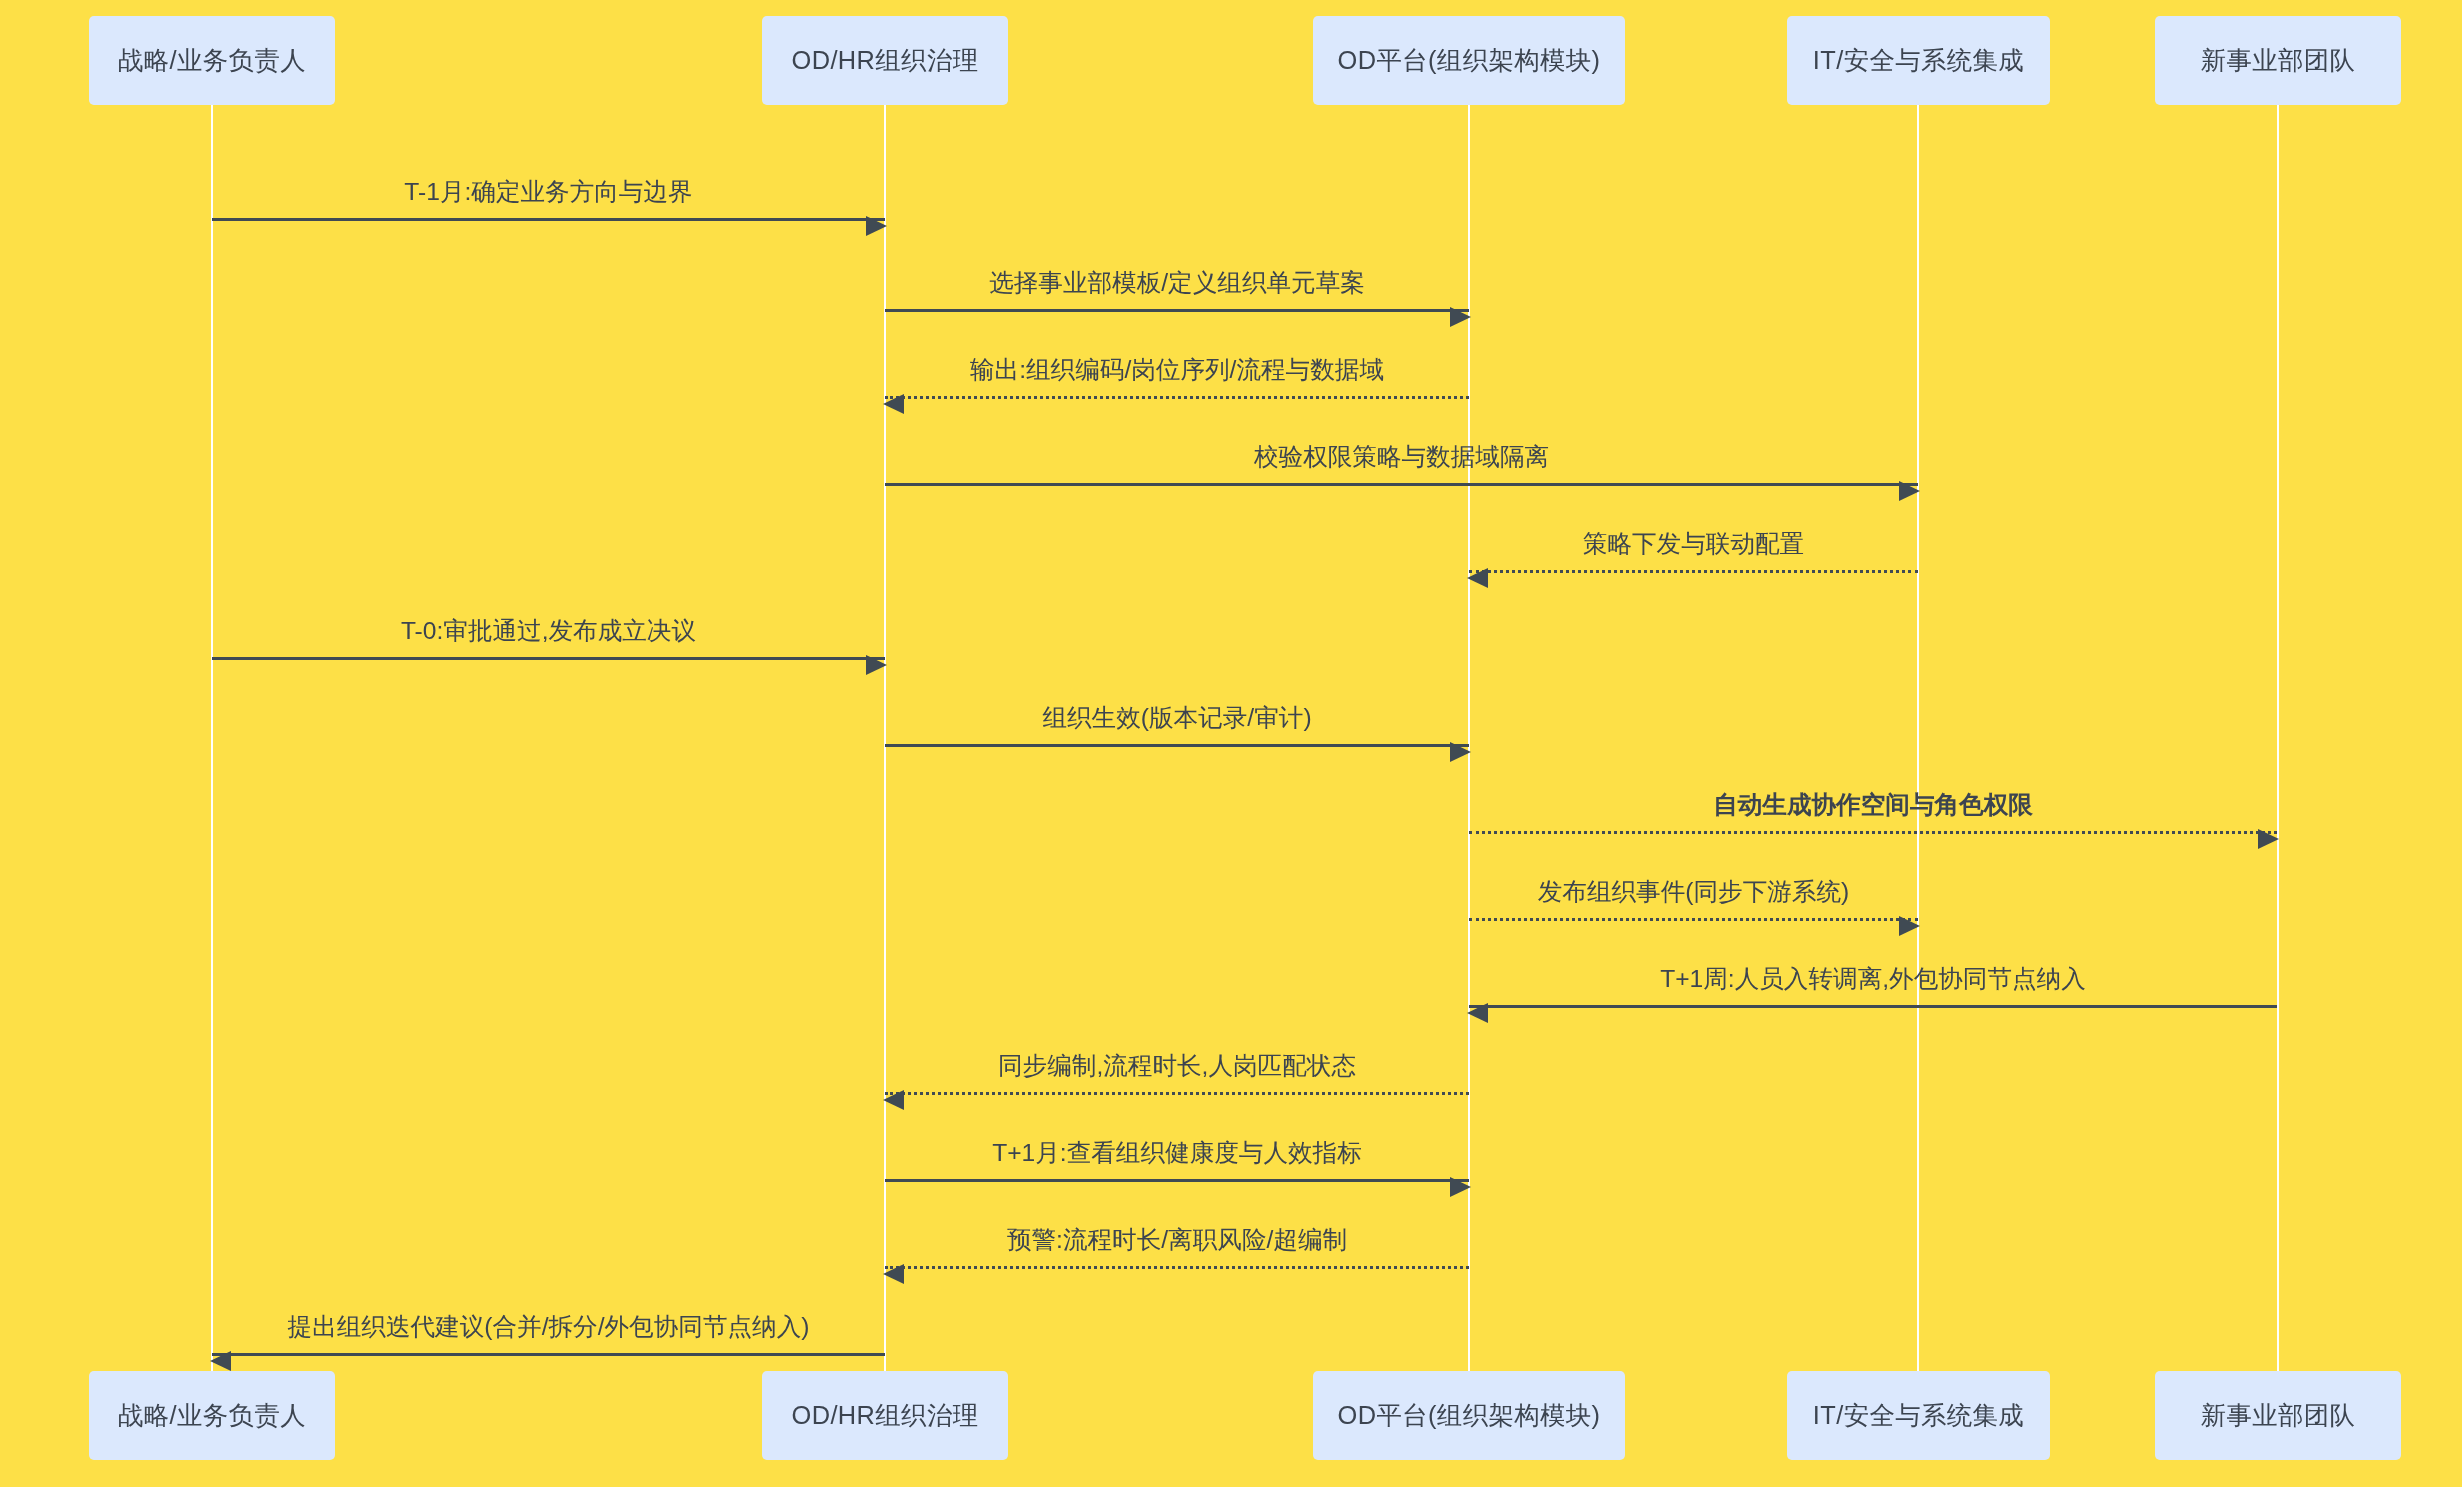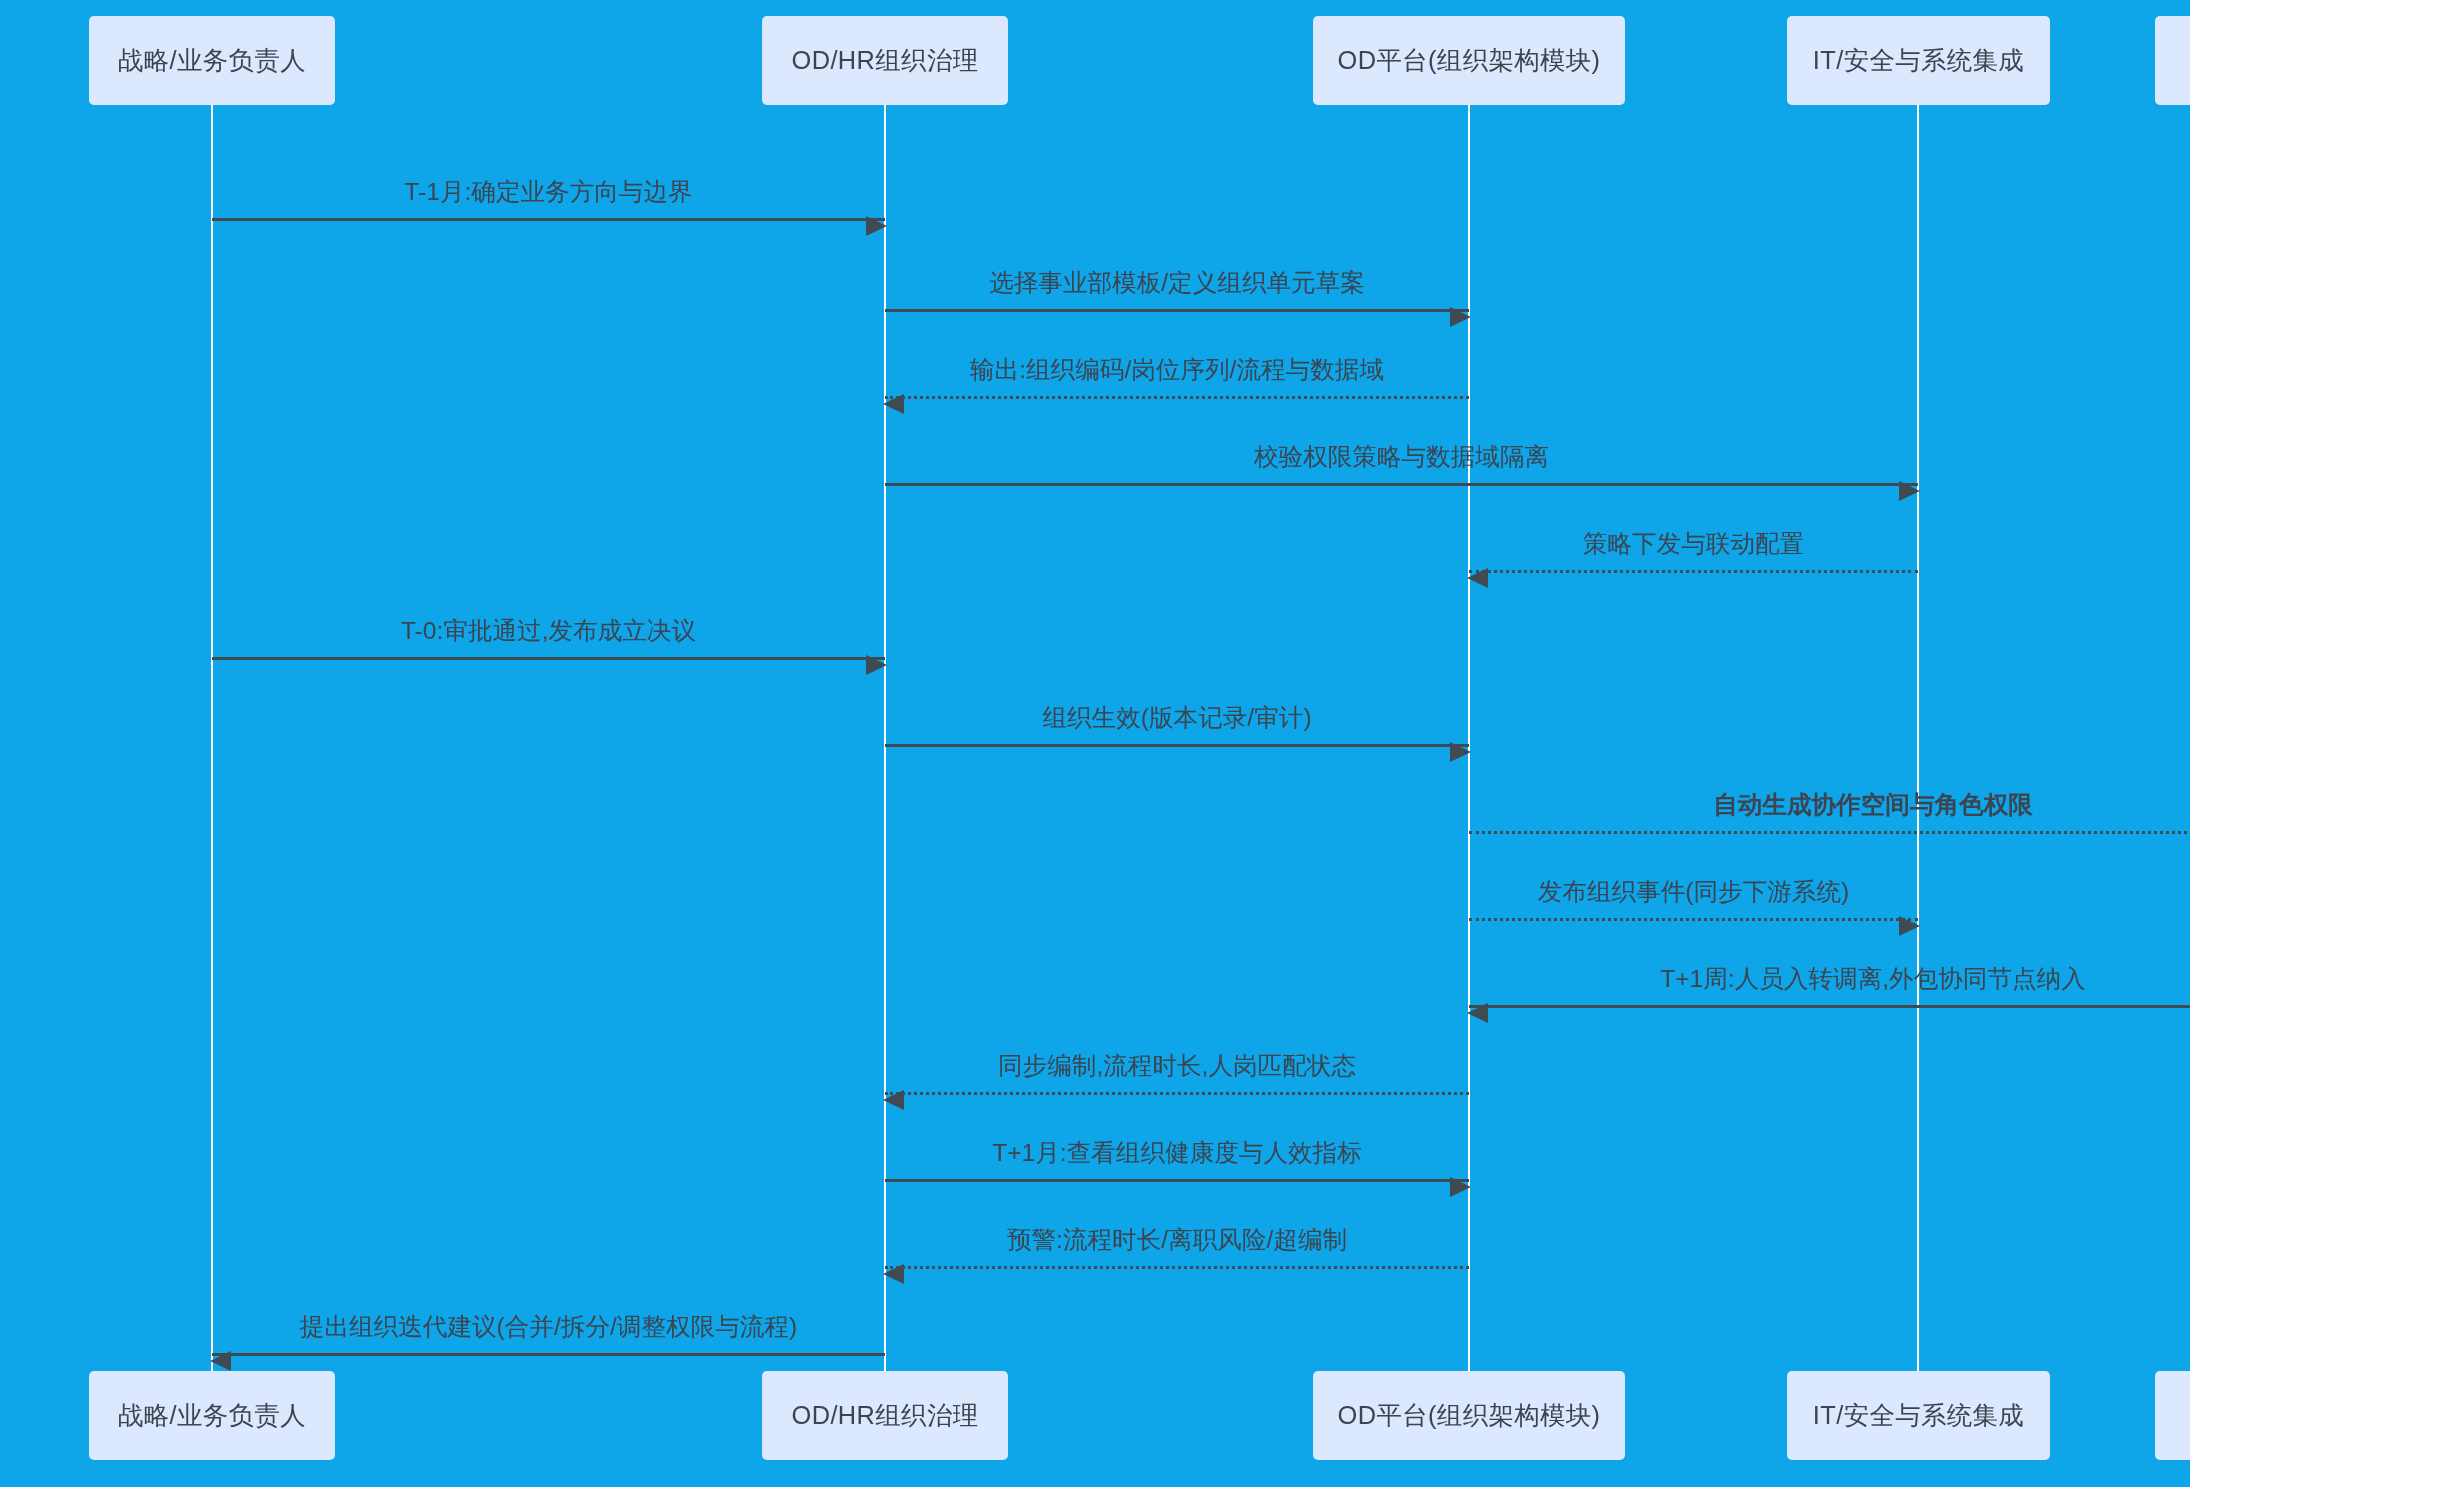--- a/index.html
+++ b/index.html
@@ -7,23 +7,23 @@
     margin: 0;
     padding: 0;
     background: #ffffff;
   }
   body {
     font-family: "Liberation Sans", "DejaVu Sans", sans-serif;
     -webkit-font-smoothing: antialiased;
   }
   #diagram {
     position: relative;
-    width: 2190px;
+    width: 2462px;
     height: 1487px;
-    background: #0ea5e9;
+    background: #fde047;
     overflow: hidden;
   }
   
   .participant {
     position: absolute;
     box-sizing: border-box;
     background: #dbe8fd;
     border-radius: 4.9px;
     display: flex;
     align-items: center;
@@ -184,21 +184,21 @@
         <div class="msg-label">T+1月:查看组织健康度与人效指标</div>
         <div class="msg-line"></div>
         <div class="arrowhead right"></div>
       </div>
       <div class="message" style="left: 885px; width: 584px; top: 1208px;">
         <div class="msg-label">预警:流程时长/离职风险/超编制</div>
         <div class="msg-line dotted"></div>
         <div class="arrowhead left"></div>
       </div>
       <div class="message" style="left: 212px; width: 673px; top: 1295px;">
-        <div class="msg-label">提出组织迭代建议(合并/拆分/调整权限与流程)</div>
+        <div class="msg-label">提出组织迭代建议(合并/拆分/外包协同节点纳入)</div>
         <div class="msg-line"></div>
         <div class="arrowhead left"></div>
       </div>
     </div>
 
   <div id="footer-participants">
       <div class="participant" style="left: 89px; top: 1371px; width: 246px; height: 89px;">
         <span class="participant-label">战略/业务负责人</span>
       </div>
       <div class="participant" style="left: 762px; top: 1371px; width: 246px; height: 89px;">

